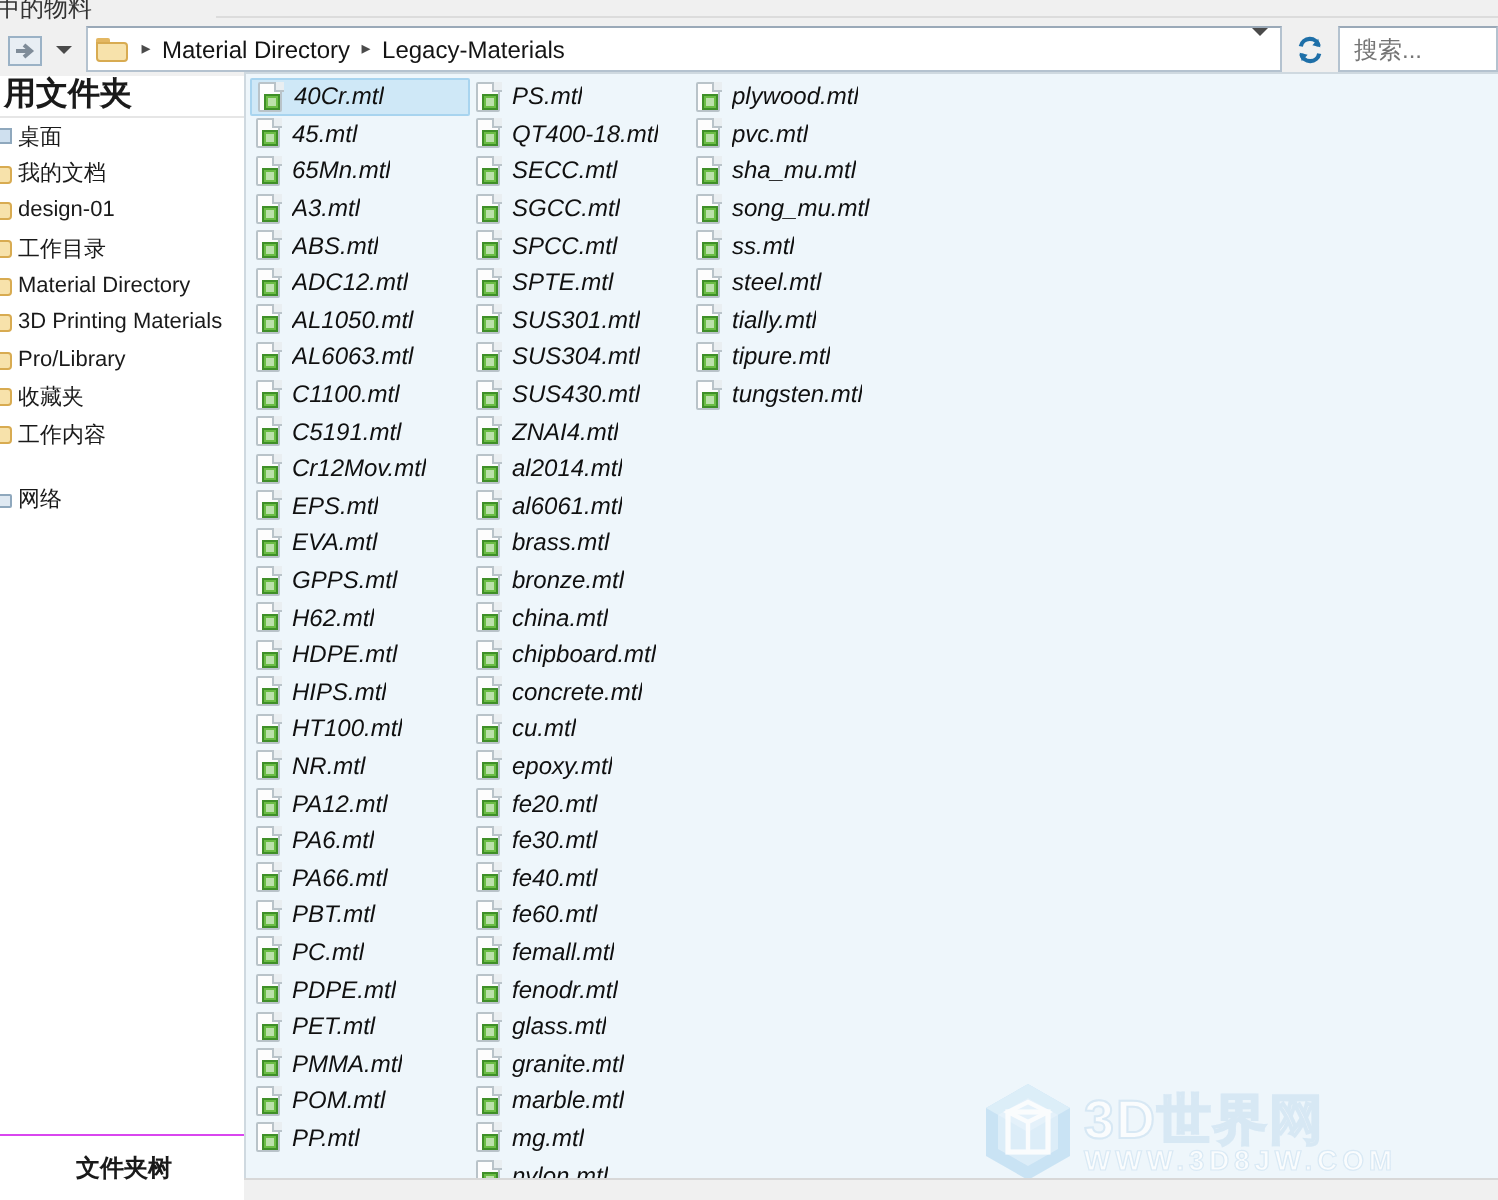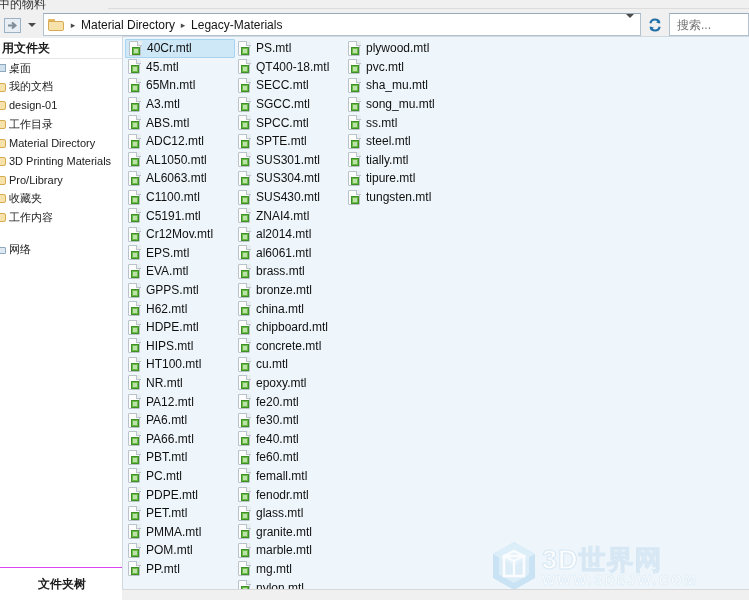--- a/index.html
+++ b/index.html
@@ -59,21 +59,21 @@
     border:0;outline:0;width:100%;font-size:12px;color:#a16207;
     font-family:"Liberation Sans","DejaVu Sans",sans-serif;background:transparent;
   }
 
   
   .sidebar{
     position:absolute;left:0;top:38px;width:122px;height:529px;
     background:#ffffff;border-right:1px solid #dcdcdc;overflow:hidden;
   }
   .side-head{
-    height:20px;line-height:20px;font-size:12px;font-weight:bold;color:#1a1a1a;
+    height:20px;line-height:20px;font-size:16px;font-weight:bold;color:#1a1a1a;
     padding-left:2px;white-space:nowrap;border-bottom:1px solid #e6e6e6;
   }
   .side-item{
     height:18.6px;display:flex;align-items:center;font-size:11px;color:#1a1a1a;
     padding-left:0px;white-space:nowrap;overflow:hidden;
   }
   .side-item .si-ico{width:11px;height:12px;flex:none;margin-right:3px;position:relative;margin-left:-5px;}
   .si-folder .b{position:absolute;left:0;top:2px;width:11px;height:9px;background:#f7e2ab;border:1px solid #d8ab51;box-sizing:border-box;border-radius:0 2px 2px 2px;}
   .si-desk .b{position:absolute;left:0;top:2px;width:11px;height:8px;background:#cfe0ef;border:1px solid #8fa8bd;box-sizing:border-box;}
   .si-net .b{position:absolute;left:0;top:3px;width:11px;height:7px;background:#dfe9f2;border:1px solid #8fa8bd;box-sizing:border-box;border-radius:1px;}
@@ -85,21 +85,21 @@
   }
   .side-foot span{font-size:12px;font-weight:bold;color:#1a1a1a;padding-left:2px;}
 
   
   .listpanel{
     position:absolute;left:122px;top:36px;width:627px;height:553px;
     background:#eef6fb;border:1px solid #cfd9e0;border-right:0;border-bottom:0;box-sizing:border-box;
     overflow:hidden;
   }
   .cols{display:flex;padding:2px 0 0 2px;}
-  .col{width:110px;flex:none;}
+  .col{width:110px;flex:none;font-style:italic;}
   .col.wide{width:125px;}
   .fitem{
     height:18.6px;display:flex;align-items:center;padding-left:3px;
     font-size:12px;color:#101010;white-space:nowrap;box-sizing:border-box;
   }
   .fitem.sel{background:#cfe8f7;border:1px solid #a8d4ef;border-radius:1px;height:18.6px;}
   .fico{
     width:13px;height:15px;position:relative;flex:none;margin-right:5px;
   }
   .fico .sheet{

